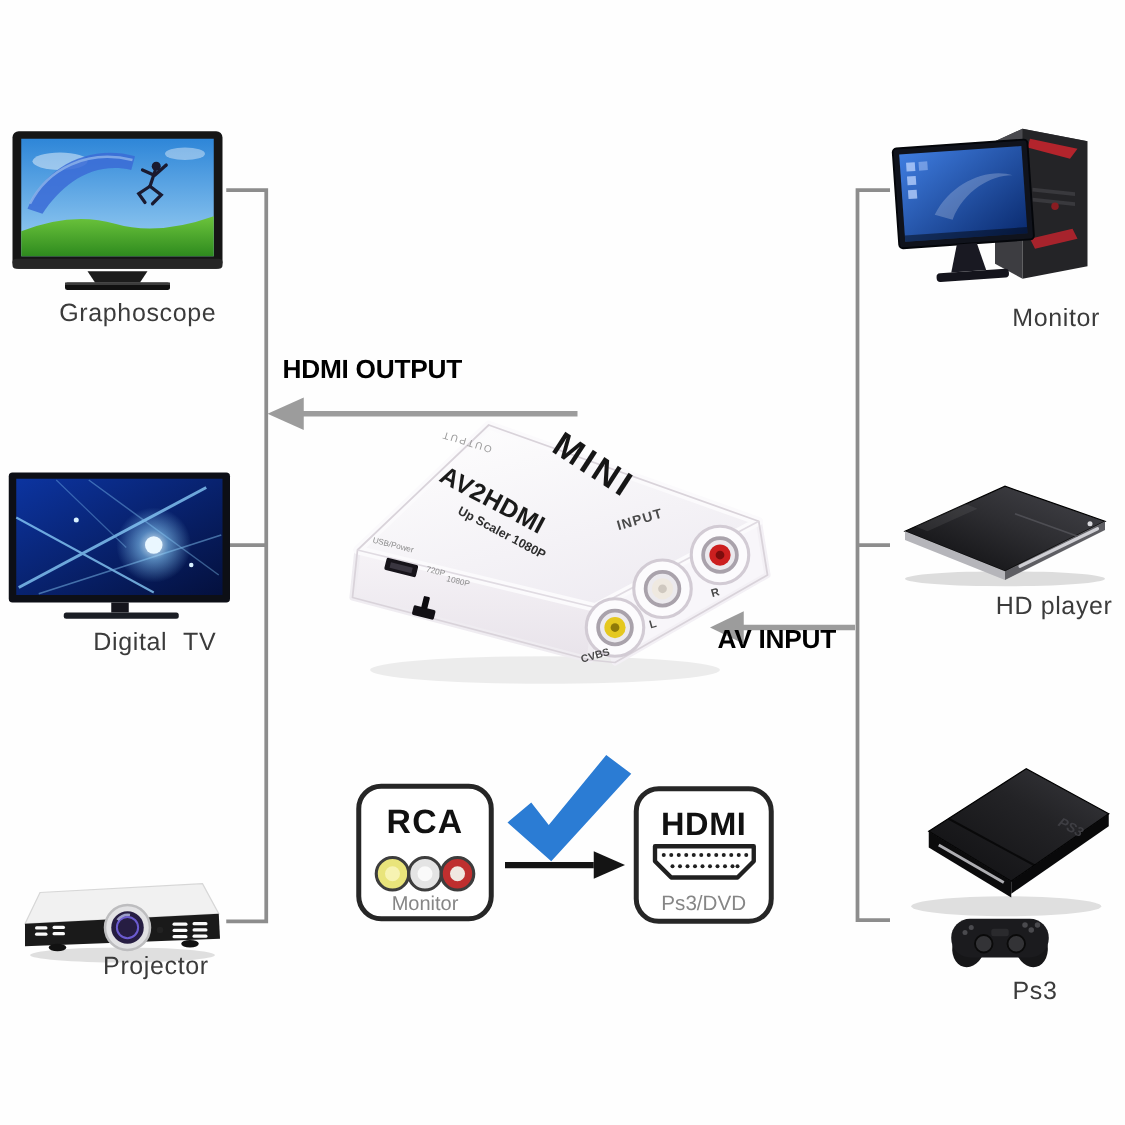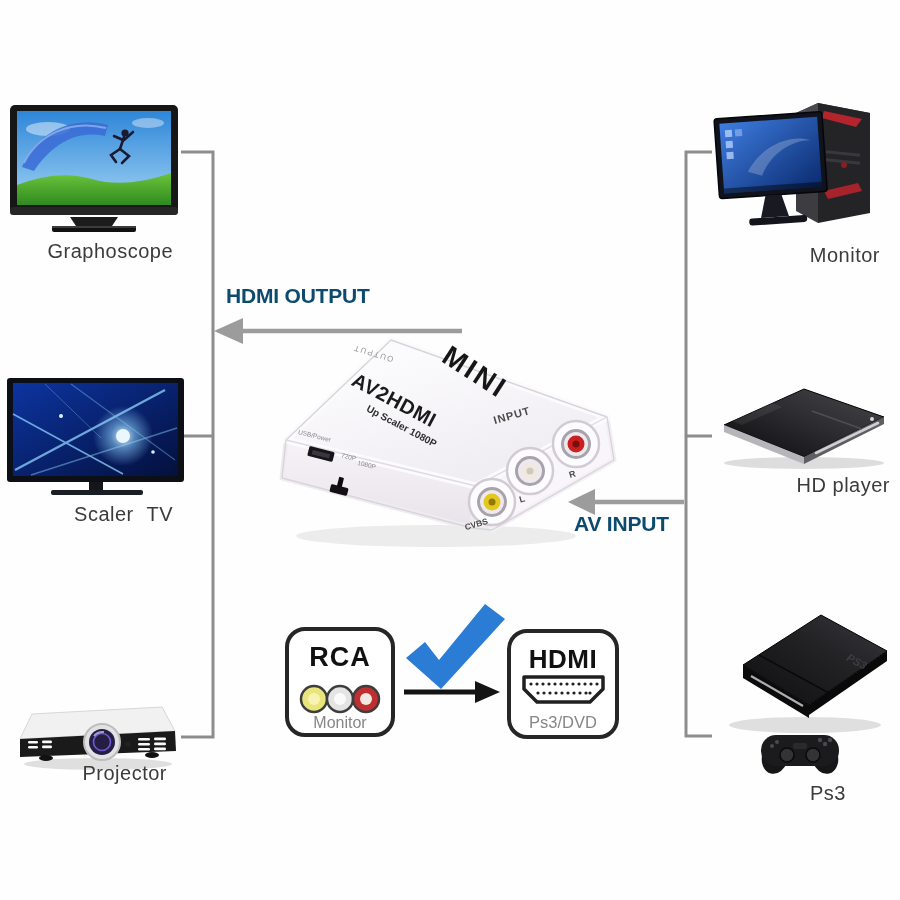--- a/index.html
+++ b/index.html
@@ -7,21 +7,21 @@
     position:relative;width:900px;height:900px;background:#fefefe;
     font-family:"Liberation Sans",sans-serif;overflow:hidden;
   }
   .abs{position:absolute;}
   svg{font-family:"Liberation Sans",sans-serif;display:block;}
   .dev-label{
     position:absolute;width:160px;text-align:right;
     font-size:20px;color:#3b3b3b;letter-spacing:.5px;
   }
   .flow-label{
-    position:absolute;font-size:21px;font-weight:700;color:#0c4a6e;
+    position:absolute;font-size:21px;font-weight:700;color:#000000;
     letter-spacing:-.2px;white-space:nowrap;
   }
   .ws{word-spacing:7px;}
 </style>
 </head>
 <body>
 
 <div class="stage">
 
   <svg class="abs" style="left:0;top:0" width="900" height="900">
@@ -33,21 +33,21 @@
       <line x1="462" y1="331" x2="242" y2="331" stroke-width="4.5" stroke="#9c9c9c"></line>
       <polygon points="243,318 243,344 214,331" fill="#9c9c9c"></polygon>
     </g>
     <g>
       <line x1="684" y1="502" x2="594" y2="502" stroke-width="4.5" stroke="#9c9c9c"></line>
       <polygon points="595,489 595,515 568,502" fill="#9c9c9c"></polygon>
     </g>
   </svg>
 
   <div class="flow-label" style="left:226px;top:284px">HDMI OUTPUT</div>
-  <div class="flow-label" style="left:574px;top:512px">AV INPUT</div>
+  <div class="flow-label" style="left:574px;top:500px">AV INPUT</div>
 
   <svg class="abs" style="left:8px;top:103px" width="176" height="134">
     <defs>
       <linearGradient id="sky" x1="0" y1="0" x2="0" y2="1">
         <stop offset="0" stop-color="#2e86d8"></stop>
           <stop offset="1" stop-color="#9fd2f4"></stop>
       </linearGradient>
       <linearGradient id="grass" x1="0" y1="0" x2="0" y2="1">
         <stop offset="0" stop-color="#6cc43c"></stop>
           <stop offset="1" stop-color="#2e8a1e"></stop>
@@ -96,21 +96,21 @@
       <line x1="66" y1="8" x2="170" y2="84" stroke-width="1.2" opacity=".5"></line>
       <line x1="40" y1="8" x2="96" y2="62" stroke-width="1" opacity=".45"></line>
     </g>
     <circle cx="118" cy="60" r="30" fill="url(#glow)"></circle>
     <circle cx="118" cy="60" r="7" fill="#eaf7ff"></circle>
     <circle cx="56" y="40" cy="40" r="2" fill="#d8f1ff"></circle>
     <circle cx="148" cy="76" r="1.8" fill="#d8f1ff"></circle>
     <rect x="84" y="106" width="14" height="8" fill="#15151c"></rect>
     <rect x="46" y="114" width="92" height="5" rx="2" fill="#1a1d24"></rect>
   </svg>
-  <div class="dev-label ws" style="left:13px;top:503px">Scaler TV</div>
+  <div class="dev-label ws" style="left:13px;top:503px">Digital TV</div>
 
   <svg class="abs" style="left:12px;top:698px" width="170" height="76">
     <ellipse cx="86" cy="66" rx="74" ry="6" fill="rgba(0,0,0,.12)"></ellipse>
     <polygon points="20,16 150,9 163,33 8,41" fill="#f1f1f1" stroke="#d7d7d7" stroke-width="1"></polygon>
     <polygon points="8,41 163,33 164,53 8,59" fill="#1a1a1a"></polygon>
     <g fill="#fafafa">
       <rect x="16" y="43" width="10" height="2.6" rx="1.3"></rect>
         <rect x="30" y="42.6" width="10" height="2.6" rx="1.3"></rect>
       <rect x="16" y="48" width="10" height="2.6" rx="1.3"></rect>
         <rect x="30" y="47.6" width="10" height="2.6" rx="1.3"></rect>

